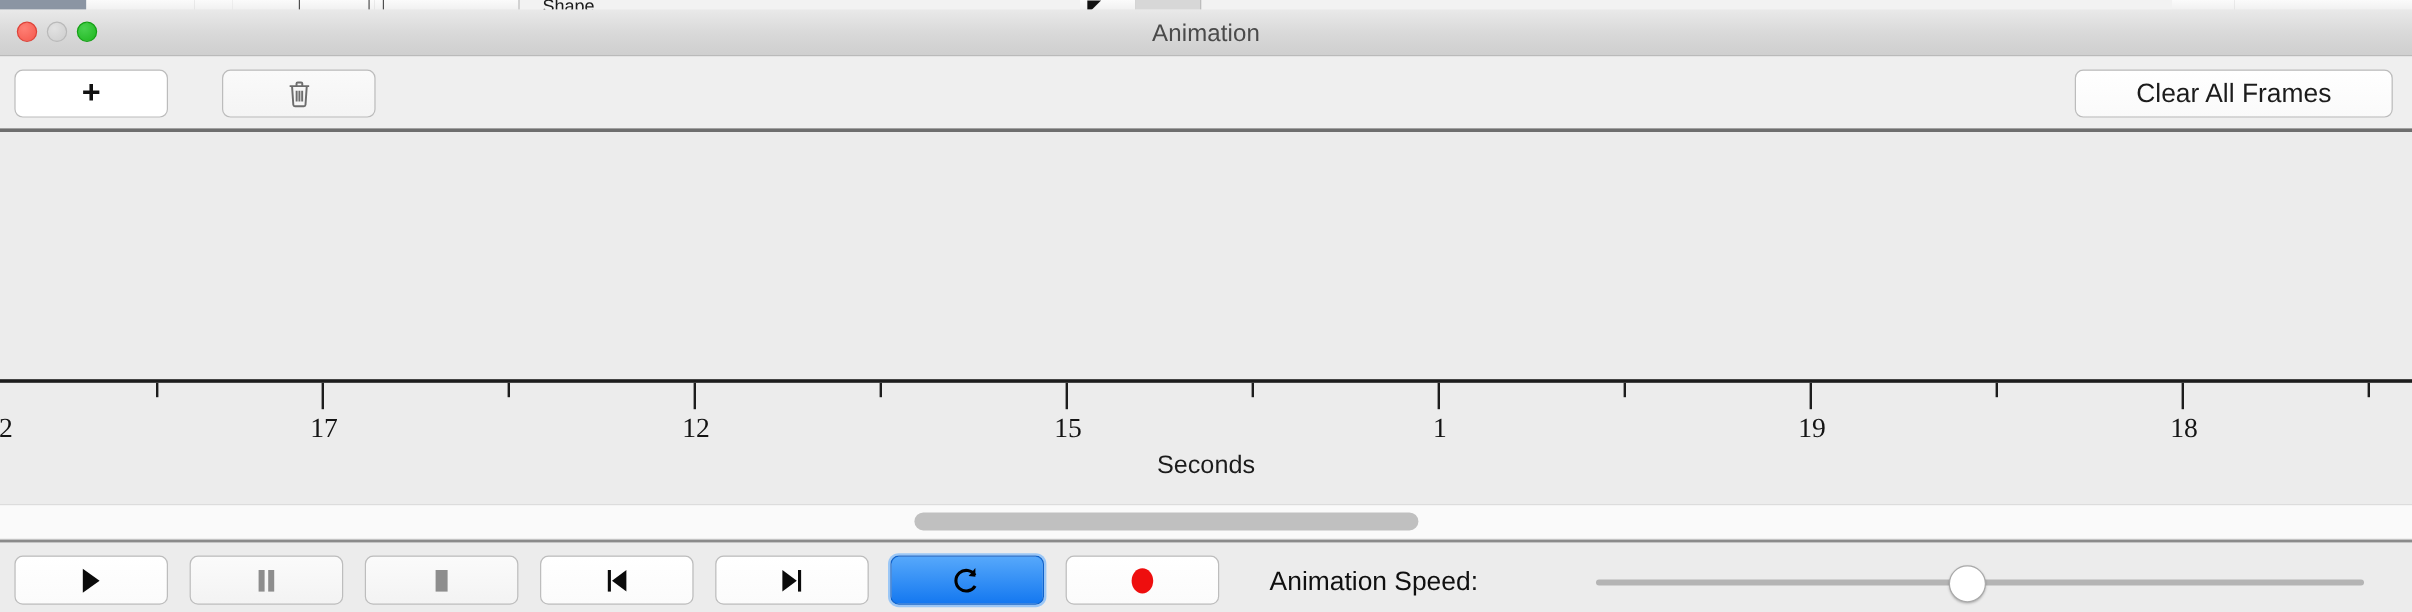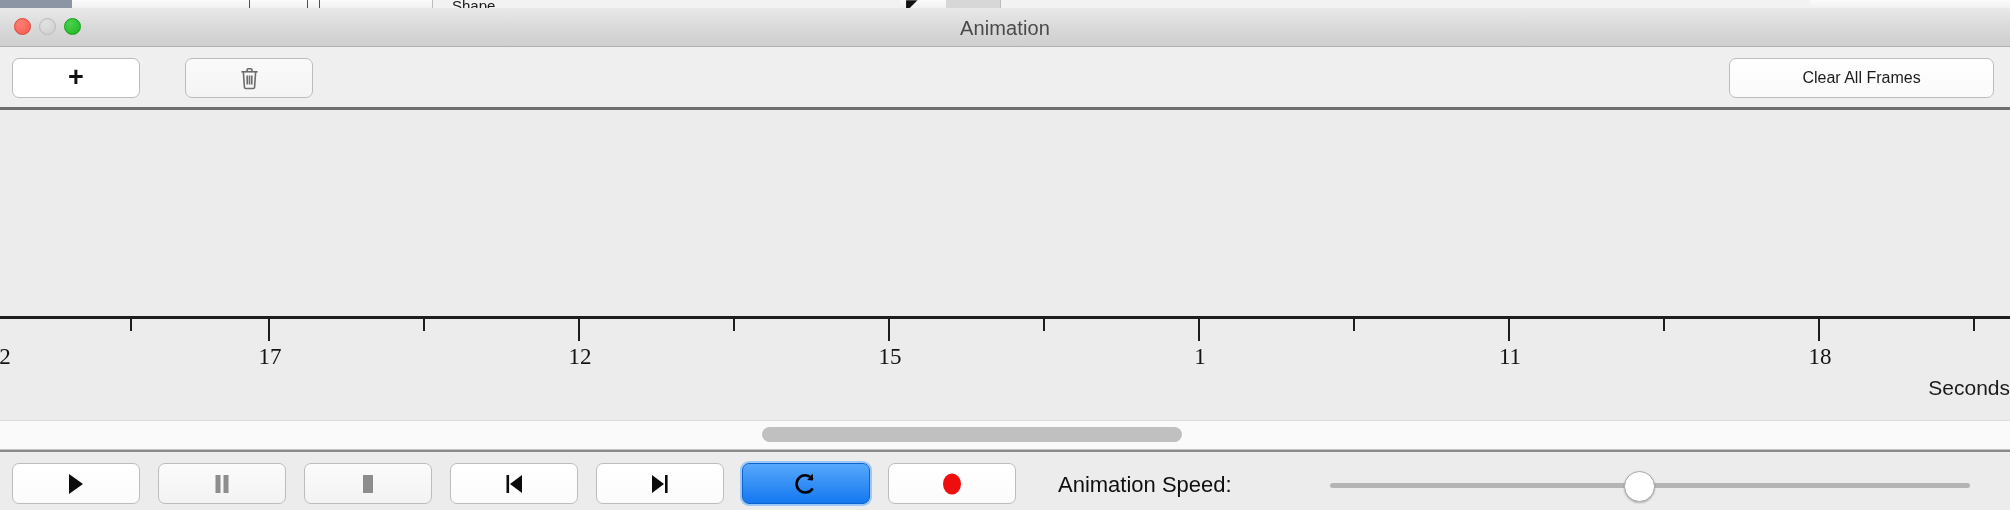--- a/index.html
+++ b/index.html
@@ -93,21 +93,21 @@
     background: #ffffff;
   }
   #btn-add .glyph { font-size: 27px; font-weight: bold; color: #111; line-height: 1; margin-top: -2px; }
   #btn-delete {
     left: 185px; width: 128px; height: 40px;
     background: linear-gradient(to bottom, #fafafa, #f4f4f4);
   }
   #btn-clear {
     right: 16px; width: 265px; height: 40px;
     background: linear-gradient(to bottom, #ffffff, #fafafa);
-    font-size: 16px; color: #1c1c1c;
+    font-size: 22px; color: #1c1c1c;
   }
 
   
   .trash-svg { width: 23px; height: 26px; display: block; }
 
   
   #timeline-area {
     position: relative;
     height: 206px;
     background: #ececec;
@@ -130,21 +130,21 @@
   .tick.minor { height: 12px; }
   .tick-label {
     position: absolute; top: 28px;
     font-size: 23px; color: #141414;
     transform: translateX(-50%);
     font-family: "Liberation Serif", serif;
     white-space: nowrap;
   }
   #axis-title {
     position: absolute; top: 60px; left: 0; right: 0;
-    text-align: right;
+    text-align: center;
     font-size: 21px; color: #1b1b1b;
   }
 
   
   #hscroll {
     position: relative; height: 28px;
     background: #fafafa;
     border-top: 1px solid #dcdcdc;
     border-bottom: 1px solid #c3c3c3;
   }
@@ -276,21 +276,21 @@
       <div class="tick major" style="left: 1508px;"></div>
       <div class="tick minor" style="left: 1663px;"></div>
       <div class="tick major" style="left: 1818px;"></div>
       <div class="tick minor" style="left: 1973px;"></div>
 
       <div class="tick-label" style="left:5px;">2</div>
       <div class="tick-label" style="left:270px;">17</div>
       <div class="tick-label" style="left:580px;">12</div>
       <div class="tick-label" style="left:890px;">15</div>
       <div class="tick-label" style="left:1200px;">1</div>
-      <div class="tick-label" style="left:1510px;">11</div>
+      <div class="tick-label" style="left:1510px;">19</div>
       <div class="tick-label" style="left:1820px;">18</div>
 
       <div id="axis-title">Seconds</div>
     </div>
 
     <div id="hscroll">
       <div id="hscroll-thumb"></div>
     </div>
 
     <div id="controls">

